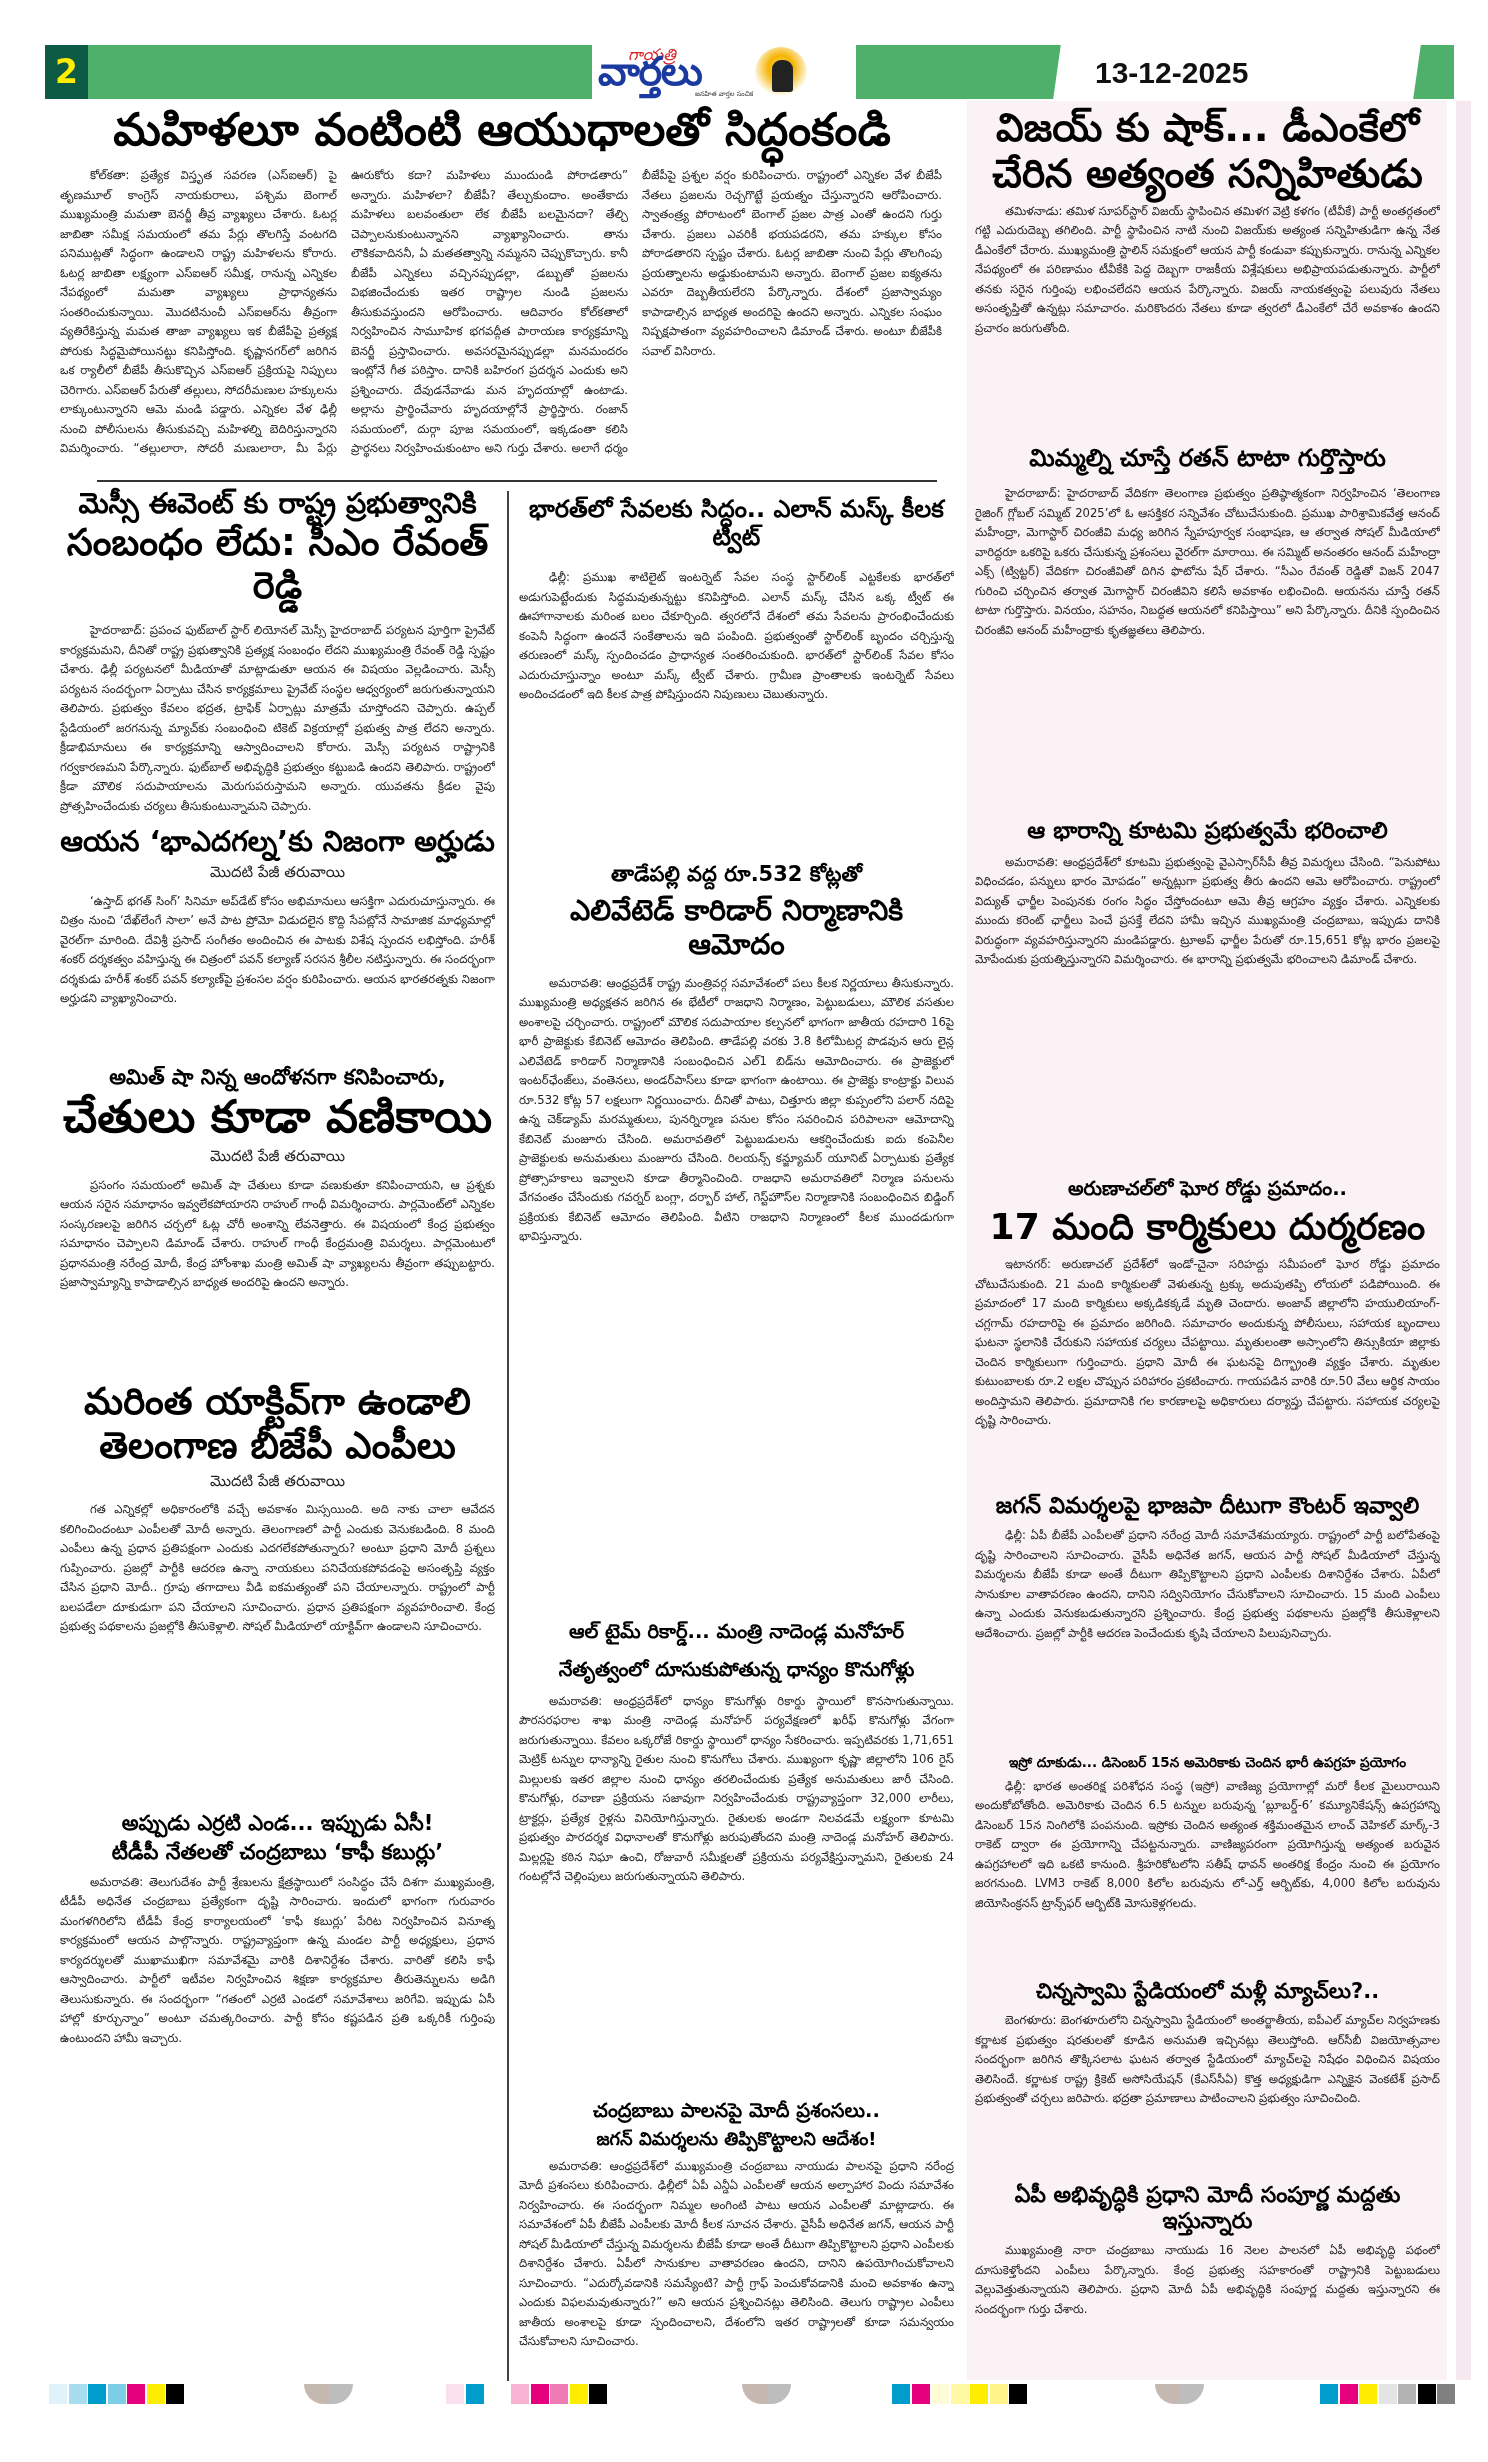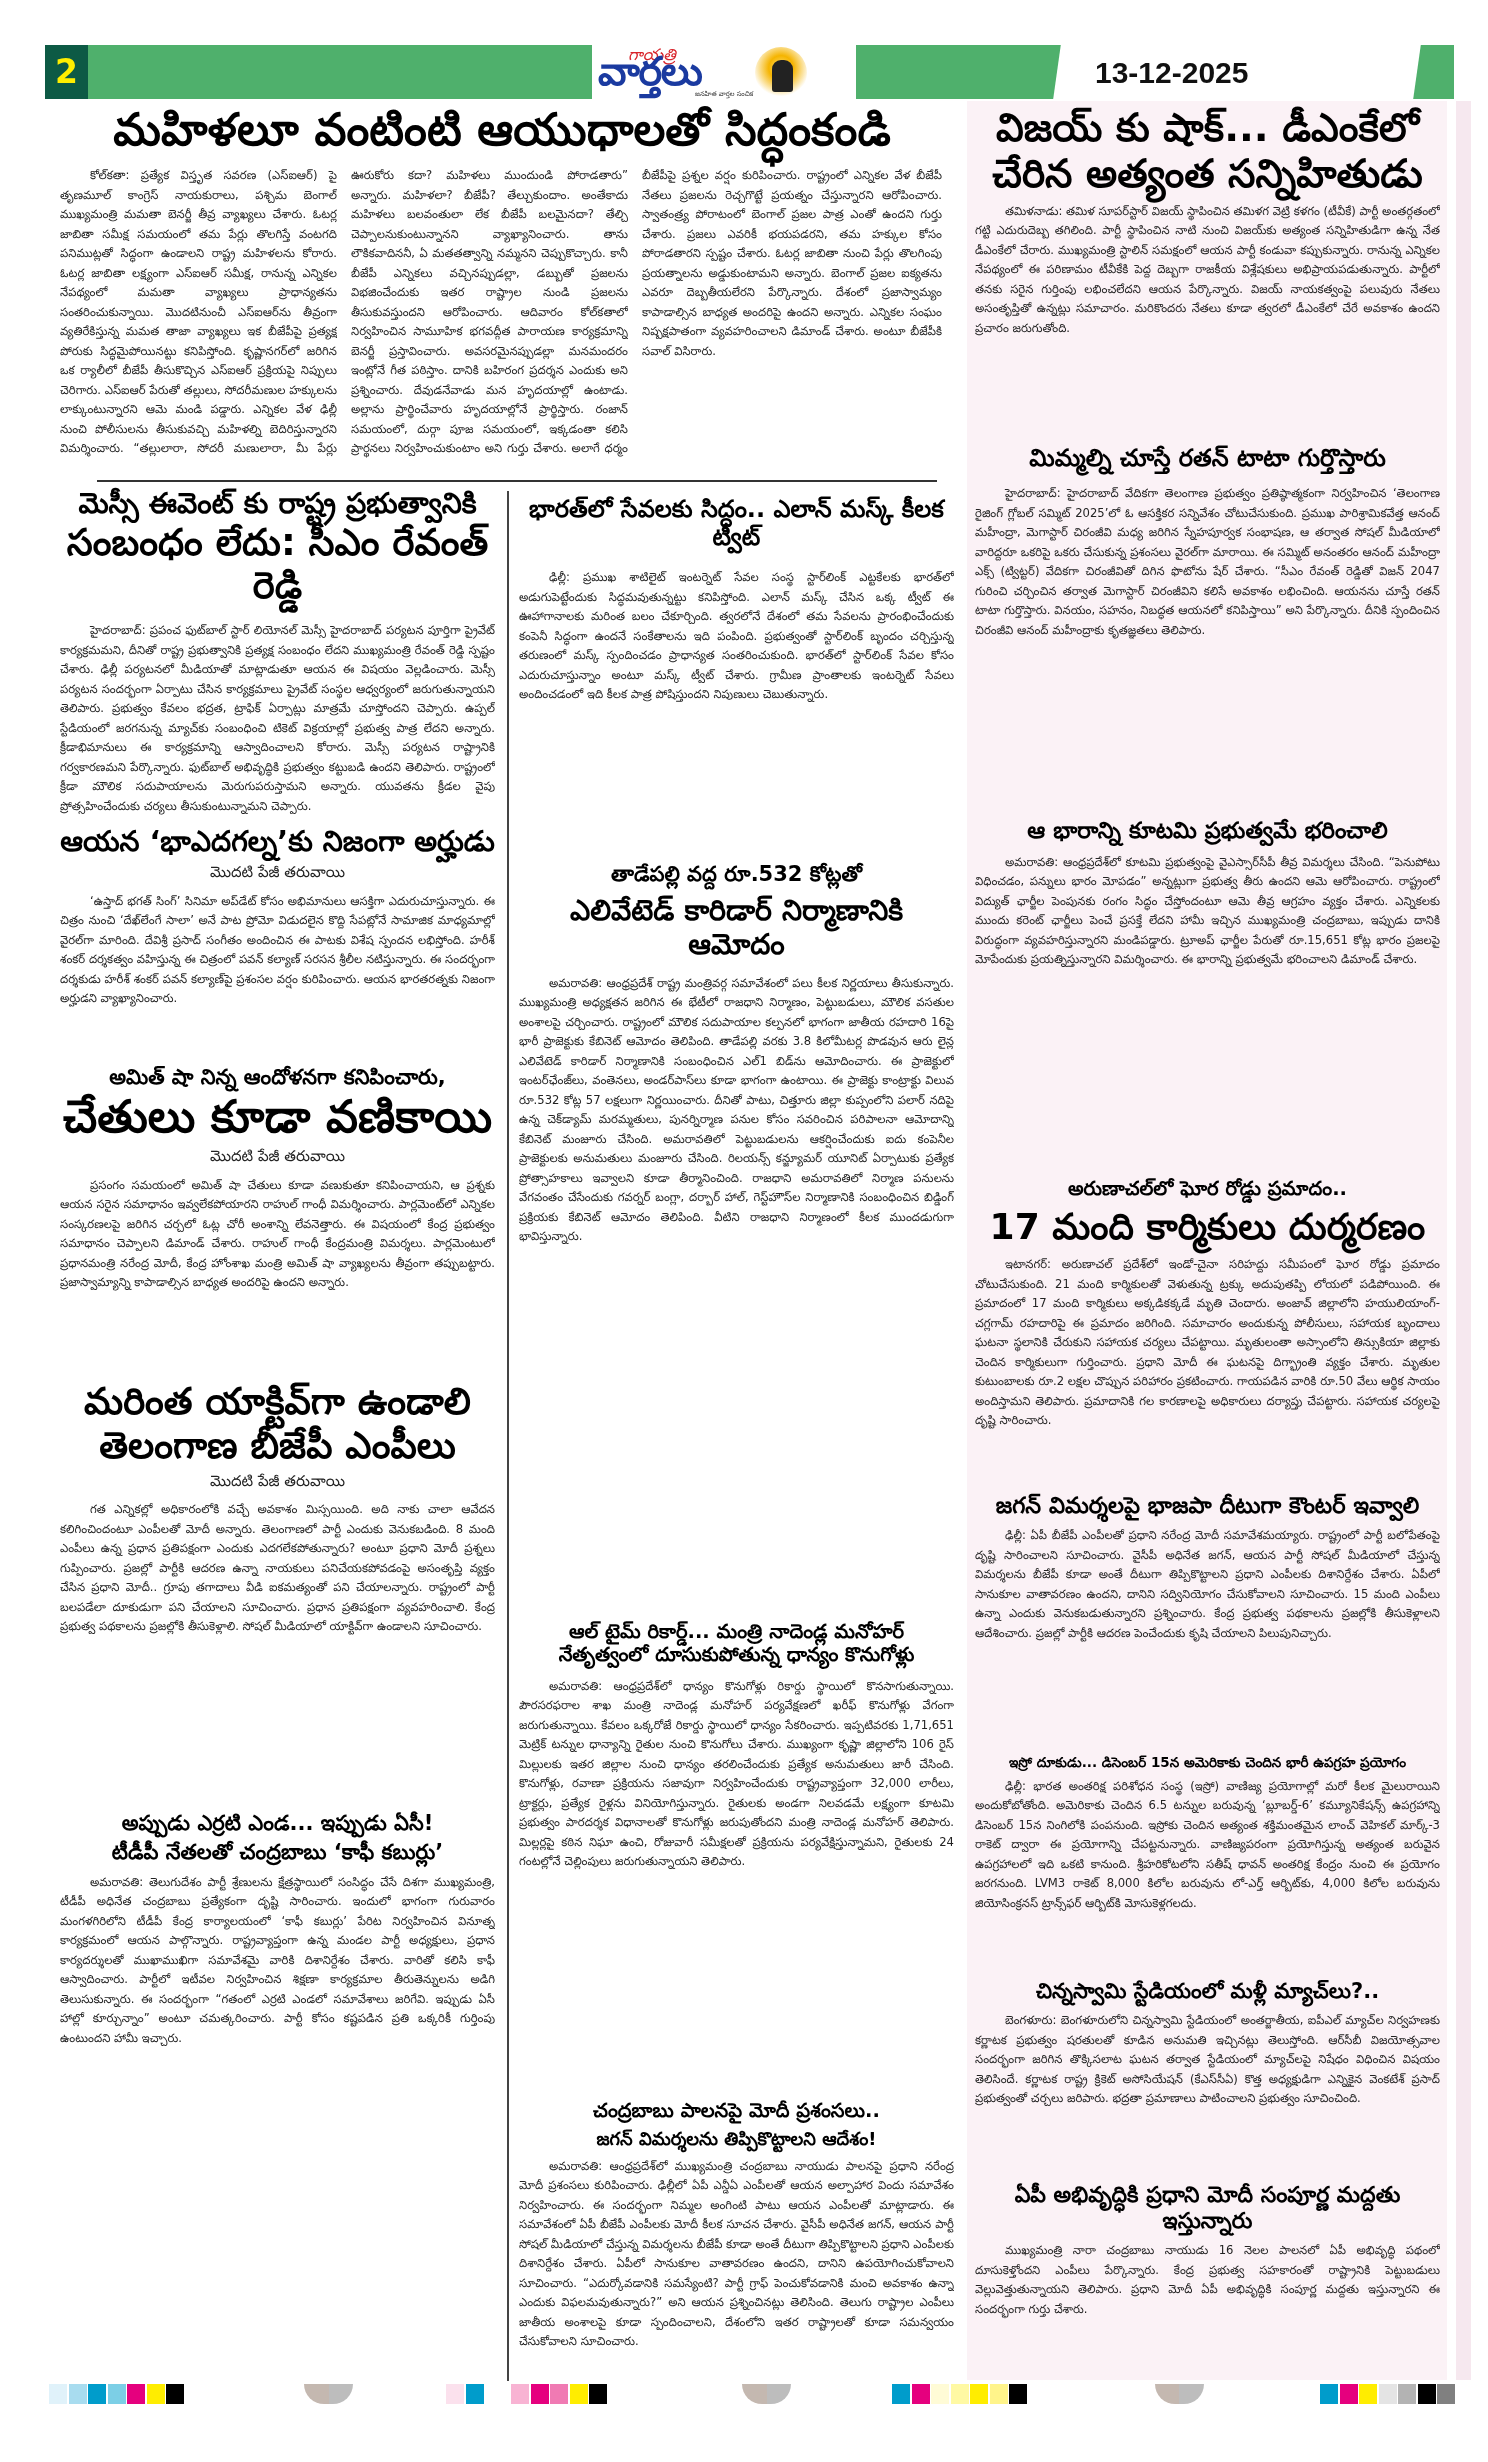--- a/index.html
+++ b/index.html
@@ -121,21 +121,21 @@
 <div class="col" style="left:519px;top:862px;width:435px;">
   <div class="hl hl-s">తాడేపల్లి వద్ద రూ.532 కోట్లతో</div>
   <div class="hl hl-m" style="margin-top:7.5px;">ఎలివేటెడ్ కారిడార్ నిర్మాణానికి ఆమోదం</div>
   <div style="height:577px;overflow:hidden;margin-top:12px;">
       <div class="body">అమరావతి: ఆంధ్రప్రదేశ్ రాష్ట్ర మంత్రివర్గ సమావేశంలో పలు కీలక నిర్ణయాలు తీసుకున్నారు. ముఖ్యమంత్రి అధ్యక్షతన జరిగిన ఈ భేటీలో రాజధాని నిర్మాణం, పెట్టుబడులు, మౌలిక వసతుల అంశాలపై చర్చించారు. రాష్ట్రంలో మౌలిక సదుపాయాల కల్పనలో భాగంగా జాతీయ రహదారి 16పై భారీ ప్రాజెక్టుకు కేబినెట్ ఆమోదం తెలిపింది. తాడేపల్లి వరకు 3.8 కిలోమీటర్ల పొడవున ఆరు లైన్ల ఎలివేటెడ్ కారిడార్ నిర్మాణానికి సంబంధించిన ఎల్1 బిడ్‌ను ఆమోదించారు. ఈ ప్రాజెక్టులో ఇంటర్‌ఛేంజ్‌లు, వంతెనలు, అండర్‌పాస్‌లు కూడా భాగంగా ఉంటాయి. ఈ ప్రాజెక్టు కాంట్రాక్టు విలువ రూ.532 కోట్ల 57 లక్షలుగా నిర్ణయించారు. దీనితో పాటు, చిత్తూరు జిల్లా కుప్పంలోని పలార్ నదిపై ఉన్న చెక్‌డ్యామ్ మరమ్మతులు, పునర్నిర్మాణ పనుల కోసం సవరించిన పరిపాలనా ఆమోదాన్ని కేబినెట్ మంజూరు చేసింది. అమరావతిలో పెట్టుబడులను ఆకర్షించేందుకు ఐదు కంపెనీల ప్రాజెక్టులకు అనుమతులు మంజూరు చేసింది. రిలయన్స్ కన్జ్యూమర్ యూనిట్ ఏర్పాటుకు ప్రత్యేక ప్రోత్సాహకాలు ఇవ్వాలని కూడా తీర్మానించింది. రాజధాని అమరావతిలో నిర్మాణ పనులను వేగవంతం చేసేందుకు గవర్నర్ బంగ్లా, దర్బార్ హాల్, గెస్ట్‌హౌస్‌ల నిర్మాణానికి సంబంధించిన బిడ్డింగ్ ప్రక్రియకు కేబినెట్ ఆమోదం తెలిపింది. వీటిని రాజధాని నిర్మాణంలో కీలక ముందడుగుగా భావిస్తున్నారు.</div>
     </div>
 </div>
 
 <div class="col" style="left:519px;top:1620px;width:435px;">
   <div class="hl hl-xs" style="font-size:19.5px;">ఆల్ టైమ్ రికార్డ్... మంత్రి నాదెండ్ల మనోహర్</div>
-  <div class="hl hl-xs" style="font-size:19.5px;margin-top:0;">నేతృత్వంలో దూసుకుపోతున్న ధాన్యం కొనుగోళ్లు</div>
+  <div class="hl hl-xs" style="font-size:19.5px;margin-top:15px;">నేతృత్వంలో దూసుకుపోతున్న ధాన్యం కొనుగోళ్లు</div>
   <div style="height:420px;overflow:hidden;margin-top:10.5px;">
       <div class="body">అమరావతి: ఆంధ్రప్రదేశ్‌లో ధాన్యం కొనుగోళ్లు రికార్డు స్థాయిలో కొనసాగుతున్నాయి. పౌరసరఫరాల శాఖ మంత్రి నాదెండ్ల మనోహర్ పర్యవేక్షణలో ఖరీఫ్ కొనుగోళ్లు వేగంగా జరుగుతున్నాయి. కేవలం ఒక్కరోజే రికార్డు స్థాయిలో ధాన్యం సేకరించారు. ఇప్పటివరకు 1,71,651 మెట్రిక్ టన్నుల ధాన్యాన్ని రైతుల నుంచి కొనుగోలు చేశారు. ముఖ్యంగా కృష్ణా జిల్లాలోని 106 రైస్ మిల్లులకు ఇతర జిల్లాల నుంచి ధాన్యం తరలించేందుకు ప్రత్యేక అనుమతులు జారీ చేసింది. కొనుగోళ్లు, రవాణా ప్రక్రియను సజావుగా నిర్వహించేందుకు రాష్ట్రవ్యాప్తంగా 32,000 లారీలు, ట్రాక్టర్లు, ప్రత్యేక రైళ్లను వినియోగిస్తున్నారు. రైతులకు అండగా నిలవడమే లక్ష్యంగా కూటమి ప్రభుత్వం పారదర్శక విధానాలతో కొనుగోళ్లు జరుపుతోందని మంత్రి నాదెండ్ల మనోహర్ తెలిపారు. మిల్లర్లపై కఠిన నిఘా ఉంచి, రోజువారీ సమీక్షలతో ప్రక్రియను పర్యవేక్షిస్తున్నామని, రైతులకు 24 గంటల్లోనే చెల్లింపులు జరుగుతున్నాయని తెలిపారు.</div>
     </div>
 </div>
 
 <div class="col" style="left:519px;top:2099px;width:435px;">
   <div class="hl hl-xs" style="font-size:19.5px;">చంద్రబాబు పాలనపై మోదీ ప్రశంసలు..</div>
   <div class="hl hl-xs" style="font-size:18px;margin-top:6px;">జగన్ విమర్శలను తిప్పికొట్టాలని ఆదేశం!</div>
   <div style="height:210px;overflow:hidden;margin-top:7.5px;">
       <div class="body">అమరావతి: ఆంధ్రప్రదేశ్‌లో ముఖ్యమంత్రి చంద్రబాబు నాయుడు పాలనపై ప్రధాని నరేంద్ర మోదీ ప్రశంసలు కురిపించారు. ఢిల్లీలో ఏపీ ఎన్డీఏ ఎంపీలతో ఆయన అల్పాహార విందు సమావేశం నిర్వహించారు. ఈ సందర్భంగా నిమ్మల అంగింటి పాటు ఆయన ఎంపీలతో మాట్లాడారు. ఈ సమావేశంలో ఏపీ బీజేపీ ఎంపీలకు మోదీ కీలక సూచన చేశారు. వైసీపీ అధినేత జగన్, ఆయన పార్టీ సోషల్ మీడియాలో చేస్తున్న విమర్శలను బీజేపీ కూడా అంతే దీటుగా తిప్పికొట్టాలని ప్రధాని ఎంపీలకు దిశానిర్దేశం చేశారు. ఏపీలో సానుకూల వాతావరణం ఉందని, దానిని ఉపయోగించుకోవాలని సూచించారు. “ఎదుర్కోవడానికి సమస్యేంటి? పార్టీ గ్రాఫ్ పెంచుకోవడానికి మంచి అవకాశం ఉన్నా ఎందుకు విఫలమవుతున్నారు?” అని ఆయన ప్రశ్నించినట్లు తెలిసింది. తెలుగు రాష్ట్రాల ఎంపీలు జాతీయ అంశాలపై కూడా స్పందించాలని, దేశంలోని ఇతర రాష్ట్రాలతో కూడా సమన్వయం చేసుకోవాలని సూచించారు.</div>

